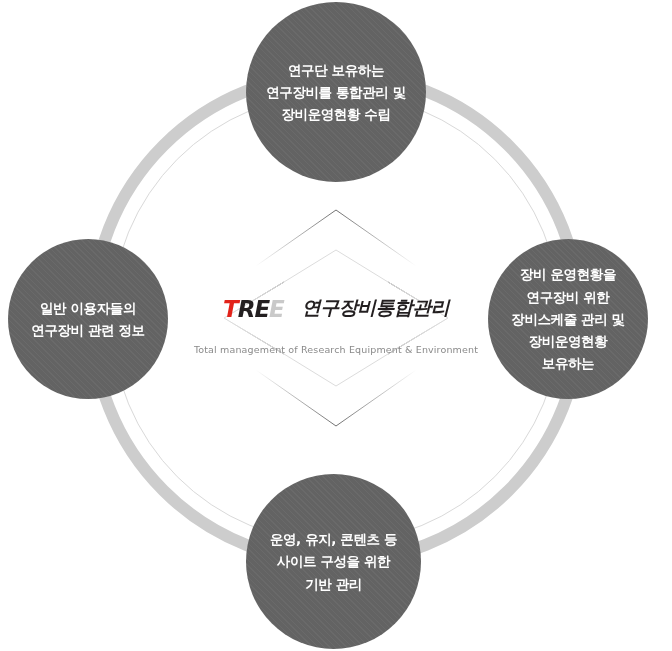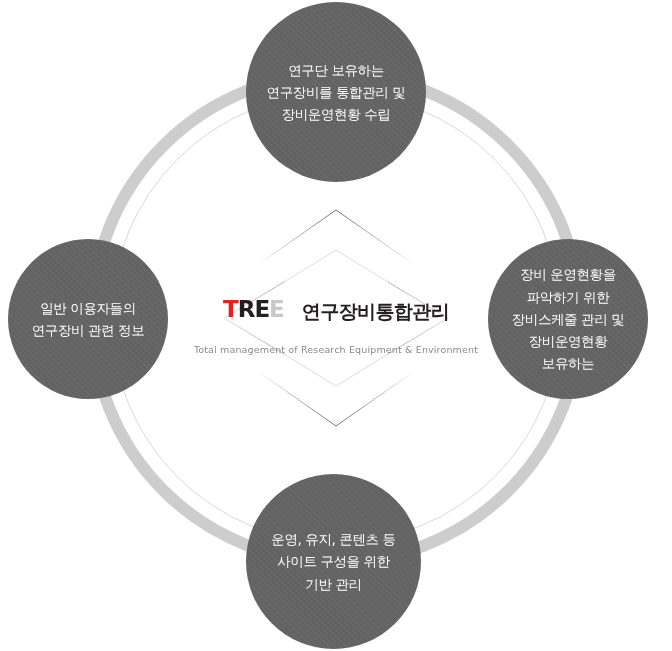--- a/index.html
+++ b/index.html
@@ -59,22 +59,23 @@
     top: 300px;
     width: 280px;
     height: 52px;
     display: flex;
     flex-direction: column;
     align-items: center;
     justify-content: center;
   }
   .logo-line {
     display: flex;
-    align-items: flex-end;
+    align-items: flex-start;
     white-space: nowrap;
+    font-style: italic;
   }
   .logo-mark {
     font-family: "DejaVu Sans", "Liberation Sans", sans-serif;
     font-weight: bold;
     font-size: 23px;
     letter-spacing: -1px;
     line-height: 1;
   }
   .logo-mark .l1 { color: #e2231a; }
   .logo-mark .l2 { color: #231f20; }
@@ -113,21 +114,21 @@
       );
     display: flex;
     align-items: center;
     justify-content: center;
     text-align: center;
     color: #ffffff;
     box-sizing: border-box;
   }
   .node-text {
     font-family: "DejaVu Sans", "Liberation Sans", sans-serif;
-    font-weight: normal;
+    font-weight: bold;
     font-size: 13.5px;
     line-height: 1.65;
     letter-spacing: -0.4px;
     color: #ffffff;
     padding: 0 8px;
   }
   .node-top    { left: 246px; top: 2px;   width: 180px; height: 180px; }
   .node-right  { left: 488px; top: 239px; width: 160px; height: 160px; }
   .node-left   { left: 8px;   top: 239px; width: 160px; height: 160px; }
   .node-bottom { left: 246px; top: 474px; width: 175px; height: 175px; }
@@ -193,21 +194,21 @@
     <div class="node-text">
       <div>연구단 보유하는</div>
       <div>연구장비를 통합관리 및</div>
       <div>장비운영현황 수립</div>
     </div>
   </div>
 
   <div class="node node-right">
     <div class="node-text">
       <div>장비 운영현황을</div>
-      <div>파악하기 위한</div>
+      <div>연구장비 위한</div>
       <div>장비스케줄 관리 및</div>
       <div>장비운영현황</div>
       <div>보유하는</div>
     </div>
   </div>
 
   <div class="node node-bottom">
     <div class="node-text">
       <div>운영, 유지, 콘텐츠 등</div>
       <div>사이트 구성을 위한</div>

